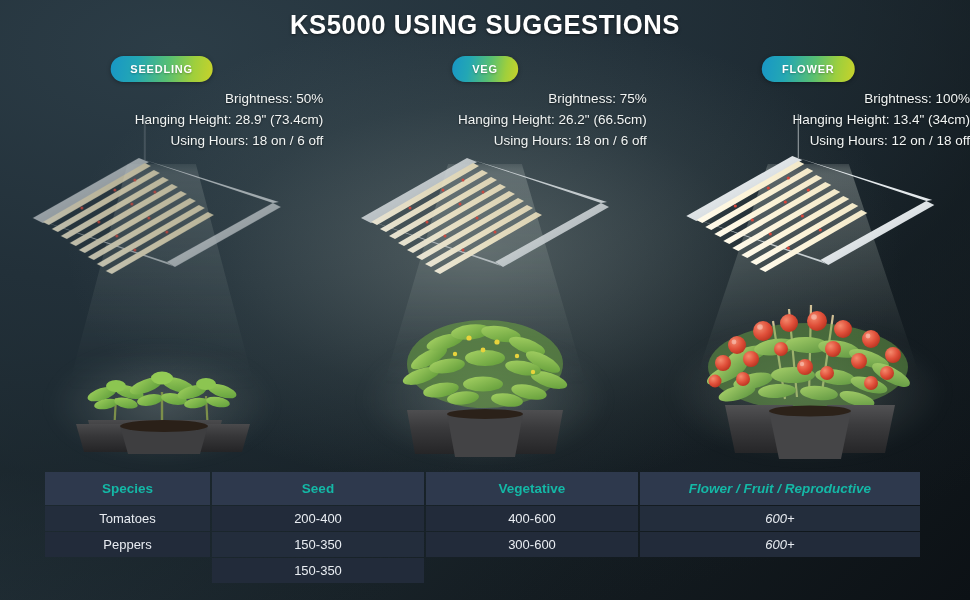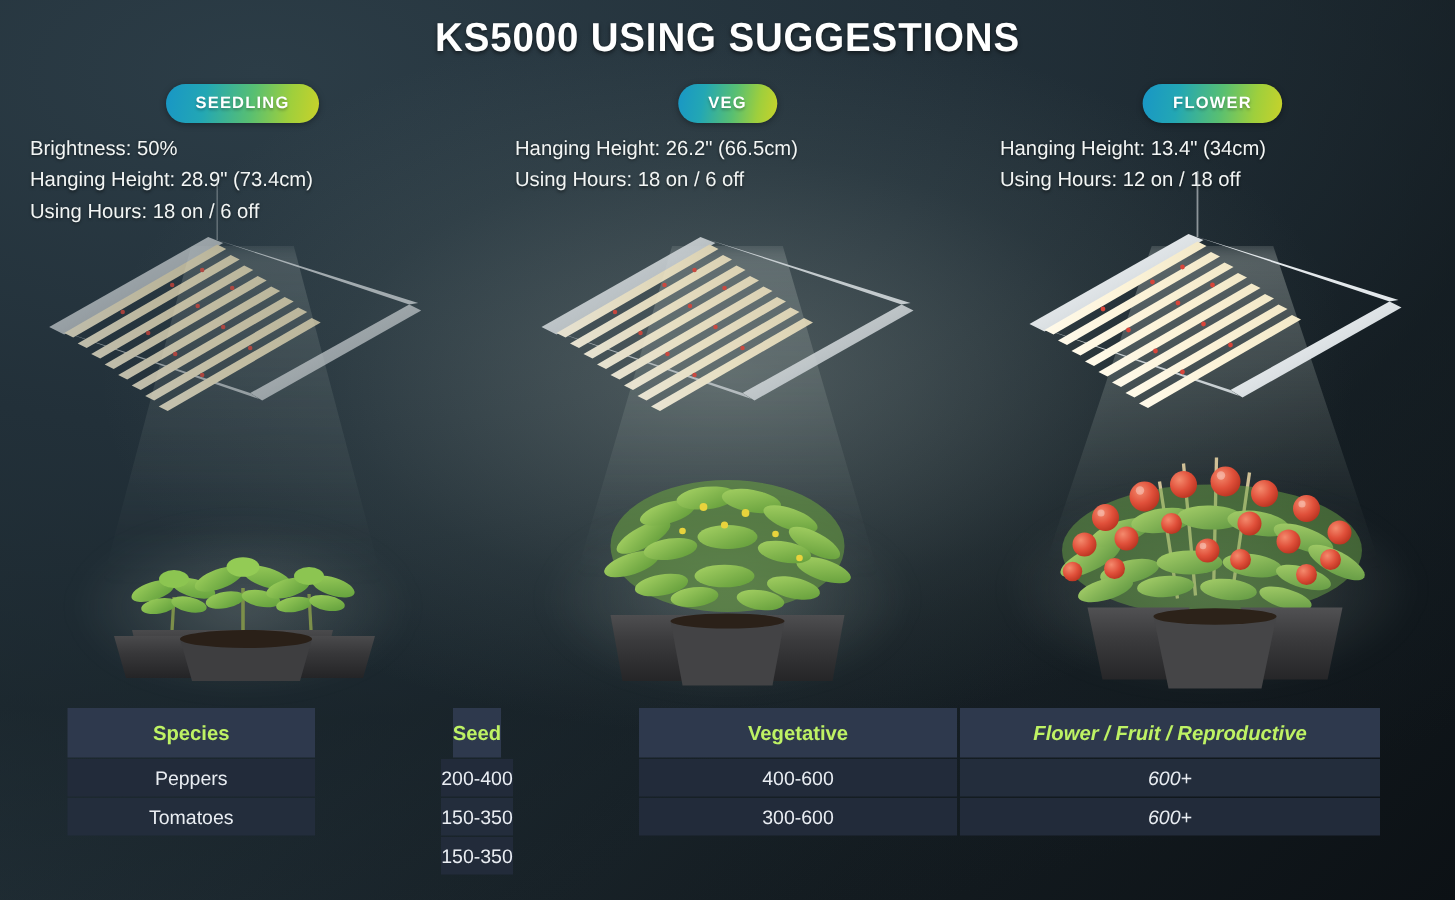--- a/index.html
+++ b/index.html
@@ -52,21 +52,21 @@
     font-weight: bold;
     letter-spacing: 0.8px;
     text-transform: uppercase;
     text-shadow: 0 1px 2px rgba(0,0,0,0.28);
     box-shadow: 0 1px 4px rgba(0,0,0,0.35);
     white-space: nowrap;
   }
 
   .specs {
     position: absolute; top: 36px; left: 0; width: 100%;
-    text-align: left;
+    text-align: right;
     color: #f2f5f4;
     font-size: 13.5px;
     line-height: 21px;
     text-shadow: 0 1px 2px rgba(0,0,0,0.5);
     white-space: nowrap;
     padding-left: 20px;
   }
 
   
   .beam {
@@ -99,27 +99,27 @@
 
   
   .tablewrap {
     position: absolute; left: 45px; top: 472px;
     width: 875px;
     display: flex;
     gap: 2px;
   }
   .col { display: flex; flex-direction: column; gap: 1px; }
   .col-species    { width: 165px; }
-  .col-seed       { width: 212px; align-items: center; }
+  .col-seed       { width: 212px; }
   .col-veg        { width: 212px; }
   .col-flower     { width: 280px; font-style: italic; }
   .th {
     height: 33px;
     background: #2e394d;
-    color: #bef264;
+    color: #14b8a6;
     font-size: 13.5px;
     font-weight: bold;
     display: flex; align-items: center; justify-content: center;
     white-space: nowrap;
   }
   .td {
     height: 25px;
     background: #222b3a;
     color: #e9edf2;
     font-size: 13px;
@@ -247,20 +247,21 @@
             <path d="M48,102 L136,102 L128,130 L56,130 Z" fill="#3e3e40"></path>
             <ellipse cx="92" cy="102" rx="44" ry="6" fill="#2a2018"></ellipse>
           </g>
         </svg>
       </div>
     </div>
 
     <div class="panel panel-veg">
       <div class="badge">VEG</div>
       <div class="specs">
+        <div>Brightness: 75%</div>
         <div>Hanging Height: 26.2" (66.5cm)</div>
         <div>Using Hours: 18 on / 6 off</div>
       </div>
       <div class="beam"></div>
       <div class="floorglow" style="top:290px;width:235px;height:115px;"></div>
 
       <div class="fixture" style="top:98px;left:50%;transform:translateX(-50%);">
         <svg width="260" height="125" viewBox="0 0 260 125">
           <defs>
             <linearGradient id="frV" x1="0" y1="0" x2="1" y2="1">
@@ -356,20 +357,21 @@
             <path d="M62,112 L138,112 L130,155 L70,155 Z" fill="#434345"></path>
             <ellipse cx="100" cy="112" rx="38" ry="5" fill="#2b2119"></ellipse>
           </g>
         </svg>
       </div>
     </div>
 
     <div class="panel panel-flower">
       <div class="badge">FLOWER</div>
       <div class="specs">
+        <div>Brightness: 100%</div>
         <div>Hanging Height: 13.4" (34cm)</div>
         <div>Using Hours: 12 on / 18 off</div>
       </div>
       <div class="beam"></div>
       <div class="floorglow" style="top:278px;width:265px;height:125px;"></div>
 
       <div class="fixture" style="top:96px;left:50%;transform:translateX(-48%);">
         <svg width="266" height="128" viewBox="0 0 266 128">
           <defs>
             <linearGradient id="frF" x1="0" y1="0" x2="1" y2="1">
@@ -498,22 +500,22 @@
           </g>
         </svg>
       </div>
     </div>
   </div>
 
   <div class="tablewrap">
 
     <div class="col col-species">
       <div class="th">Species</div>
+      <div class="td alt">Tomatoes</div>
       <div class="td">Peppers</div>
-      <div class="td alt">Tomatoes</div>
     </div>
 
     <div class="col col-seed">
       <div class="th">Seed</div>
       <div class="td">200-400</div>
       <div class="td alt">150-350</div>
       <div class="td">150-350</div>
     </div>
 
     <div class="col col-veg">

